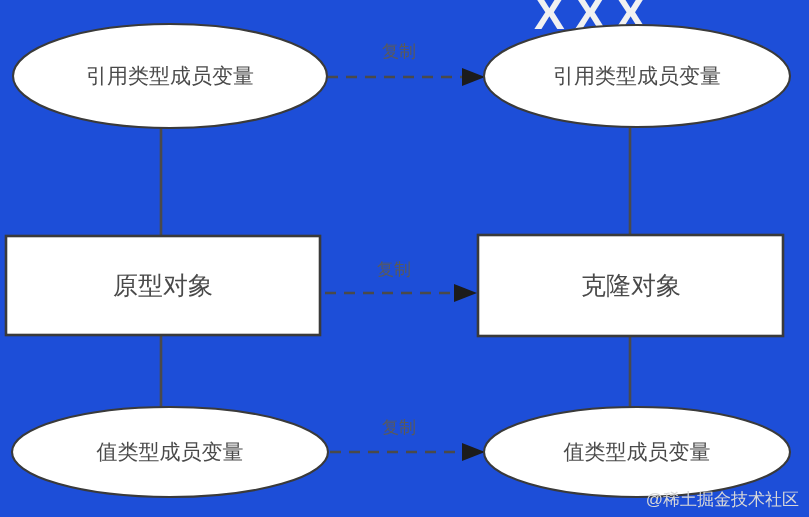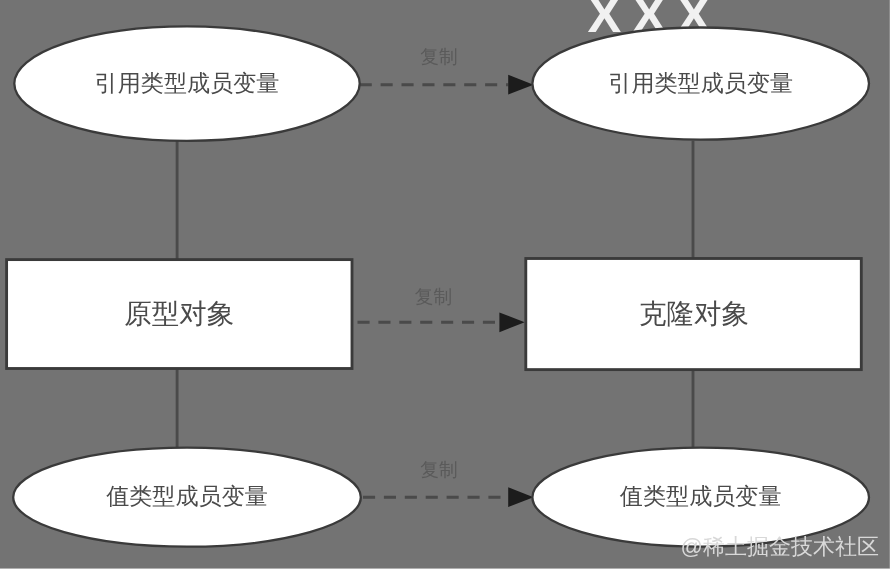--- a/index.html
+++ b/index.html
@@ -7,21 +7,21 @@
     padding: 0;
     background: #ffffff;
   }
   body {
     font-family: "Liberation Sans", "DejaVu Sans", sans-serif;
   }
   #canvas {
     position: relative;
     width: 809px;
     height: 517px;
-    background: #737373;
+    background: #1d4ed8;
     overflow: hidden;
   }
   #diagram-svg {
     position: absolute;
     left: 0;
     top: 0;
     width: 809px;
     height: 517px;
   }
   .node-label {
@@ -65,21 +65,21 @@
     letter-spacing: 10px;
     left: 534px;
     top: -14px;
     white-space: nowrap;
     user-select: none;
   }
   .watermark-credit {
     position: absolute;
     font-family: "Liberation Sans", "DejaVu Sans", sans-serif;
     color: #d8d8d8;
-    font-size: 20px;
+    font-size: 17px;
     right: 10px;
     bottom: 6px;
     white-space: nowrap;
     user-select: none;
   }
 </style>
 </head>
 <body>
 
 <div id="canvas">

